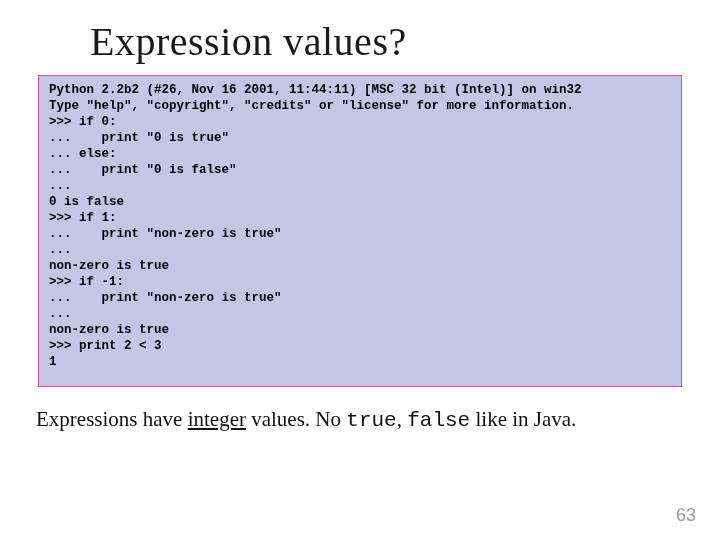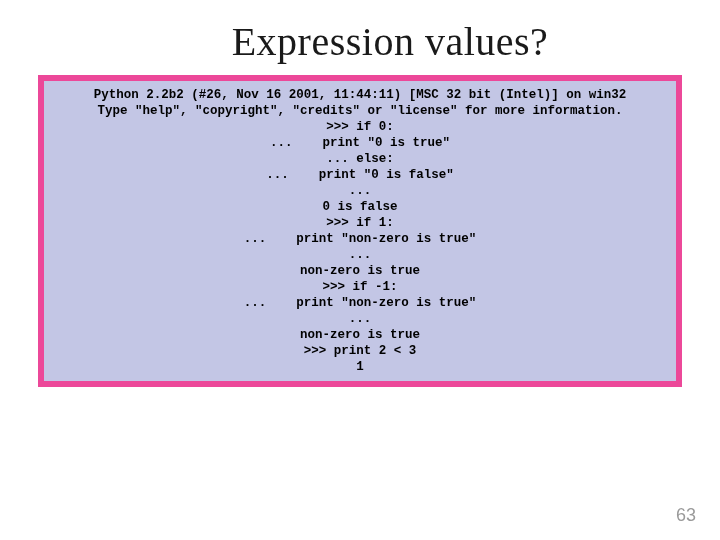--- a/index.html
+++ b/index.html
@@ -8,33 +8,32 @@
     height: 540px;
     background: #fff;
     font-family: Georgia, 'Times New Roman', serif;
     position: relative;
     overflow: hidden;
   }
   .slide {
     width: 100%;
     height: 100%;
     padding: 18px 30px 0 30px;
-    text-align: center;
   }
   .title {
     font-size: 40px;
     font-weight: 400;
     color: #1a1a1a;
     margin: 0 0 10px 60px;
     letter-spacing: 0.5px;
   }
   .codebox {
     background: #c3c6e5;
-    border: 6px solid #ec4899;
-    padding: 6px 10px 6px 10px;
+    border: 1px solid #ec4899;
+    padding: 6px 10px 16px 10px;
     margin: 0 8px 18px 8px;
     font-family: "Courier New", Courier, monospace;
     font-size: 12.5px;
     line-height: 1.28;
     font-weight: bold;
     color: #000;
     white-space: pre;
     overflow: hidden;
   }
   .body-text {
@@ -77,16 +76,19 @@
 ...    print "non-zero is true"
 ...
 non-zero is true
 &gt;&gt;&gt; if -1:
 ...    print "non-zero is true"
 ...
 non-zero is true
 &gt;&gt;&gt; print 2 &lt; 3
 1</div>
 
+  <p class="body-text">
+    <span>Expressions have </span><span class="uline">integer</span><span> values. No </span><span class="mono">true</span><span>, </span><span class="mono">false</span><span> like in Java.</span>
+  </p>
 
 
   <div class="pagenum">63</div>
 </div>
 
 </body></html>

